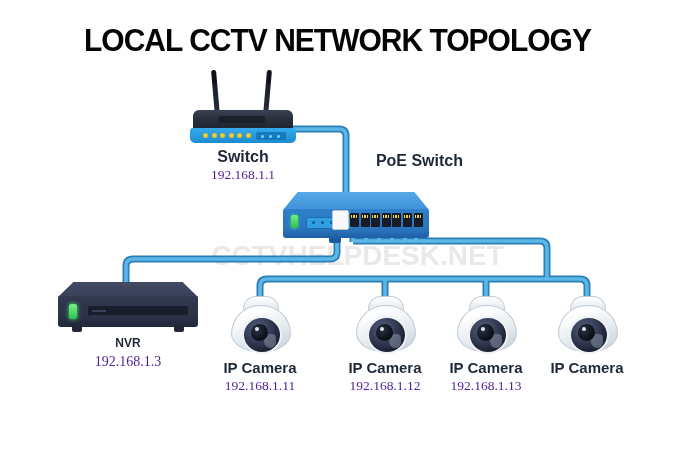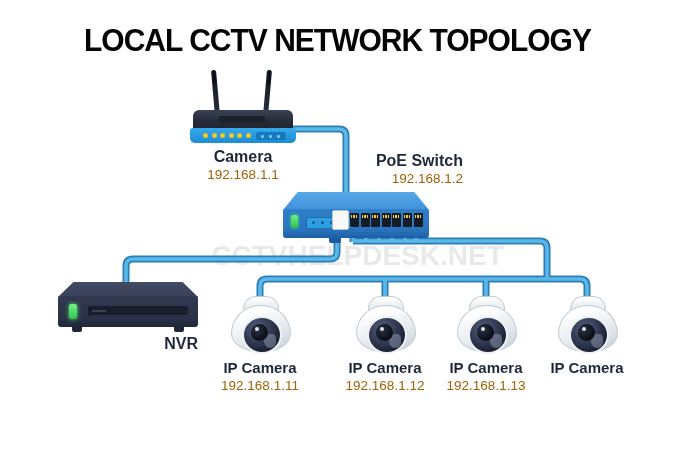--- a/index.html
+++ b/index.html
@@ -18,21 +18,21 @@
   #watermark{
     left:0;top:240px;width:715px;text-align:center;
     font-size:28px;font-weight:800;letter-spacing:0px;color:#e9e9e9;
     z-index:1;user-select:none;
   }
   
   #cables{left:0;top:0;z-index:2;}
   
   .node-label{width:140px;text-align:center;z-index:5;}
   .node-label .nm{font-size:16px;font-weight:700;color:#1e2838;line-height:19px;}
-  .node-label .ip{font-size:13.5px;font-weight:400;color:#a16207;line-height:18px;}
+  .node-label .ip{font-size:13.5px;font-weight:400;color:#4c1d95;line-height:18px;font-family:Liberation Serif, serif;}
   
   #router{left:193px;top:70px;width:100px;height:72px;z-index:4;}
   .antenna{position:absolute;width:5px;height:46px;background:linear-gradient(#11151f,#2a3040);border-radius:3px 3px 0 0;}
   .antenna.a1{left:20px;top:0;transform:rotate(-5deg);}
   .antenna.a2{left:72px;top:0;transform:rotate(5deg);}
   .antenna:before{content:"";position:absolute;left:0.5px;top:0;width:4px;height:14px;
     background:#0c0f16;border-radius:3px 3px 0 0;clip-path:polygon(35% 0,65% 0,100% 100%,0 100%);}
   #router .body{position:absolute;left:0;top:40px;width:100px;height:20px;
     background:linear-gradient(#3a4152,#262c3a 55%,#20242f);border-radius:6px 6px 0 0;}
   #router .body:before{content:"";position:absolute;left:26px;top:6px;width:46px;height:7px;
@@ -133,27 +133,26 @@
         <div class="led-dot"></div>
     </div>
     <div class="panel">
         <i></i>
         <i></i>
         <i></i>
       </div>
   </div>
 </div>
 <div class="abs node-label" style="left:173px;top:147px;">
-  <div class="nm">Camera</div>
+  <div class="nm">Switch</div>
   <div class="ip">192.168.1.1</div>
 </div>
 
 <div class="abs node-label" style="left:323px;top:151px;text-align:right;">
   <div class="nm">PoE Switch</div>
-  <div class="ip">192.168.1.2</div>
 </div>
 
 <div class="abs" id="switch">
   <div class="top"></div>
   <div class="front"></div>
   <div class="led"></div>
   <div class="ipanel">
       <i></i>
       <i></i>
       <i></i>
@@ -177,21 +176,22 @@
   <div class="front">
     <div class="dot d1"></div>
       <div class="dot d2"></div>
   </div>
   <div class="led"></div>
   <div class="slot"></div>
   <div class="foot f1"></div>
     <div class="foot f2"></div>
 </div>
 <div class="abs node-label" style="left:58px;top:334px;">
-  <div class="nm" style="font-size:16px;text-align:right;">NVR</div>
+  <div class="nm" style="font-size:12px;">NVR</div>
+  <div class="ip" style="font-size:14px;">192.168.1.3</div>
 </div>
 
 <div class="camera" style="left:228px;top:296px;">
   <div class="cap"></div>
     <div class="dome"></div>
     <div class="lens"></div>
     <div class="iris"></div>
     <div class="glint"></div>
 </div>
 <div class="camera" style="left:353px;top:296px;">

